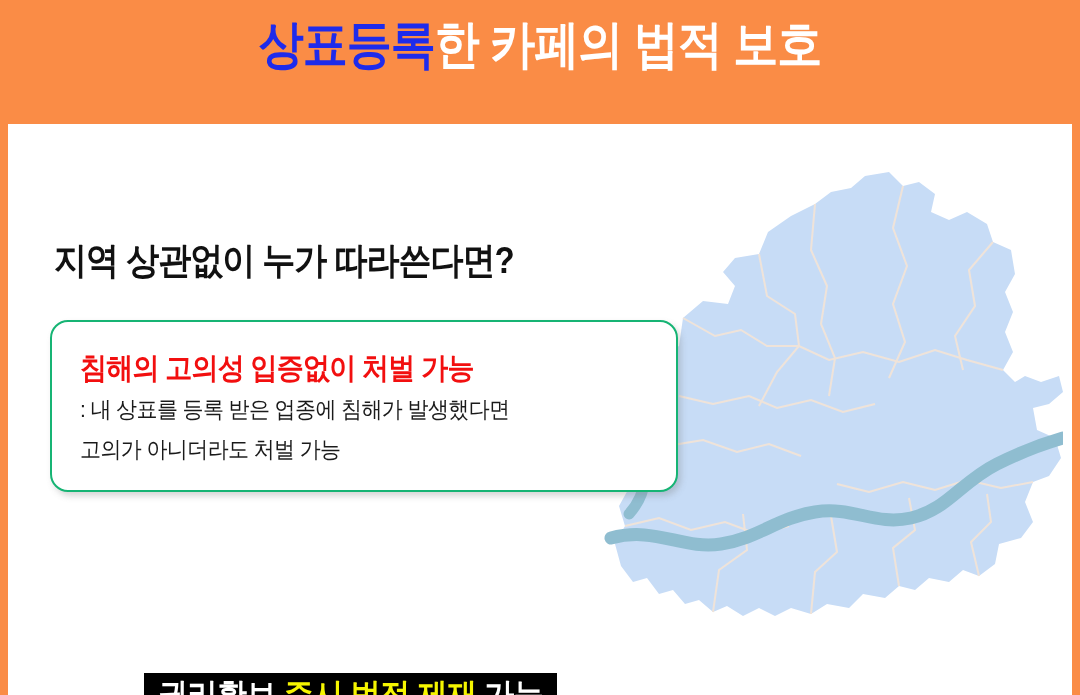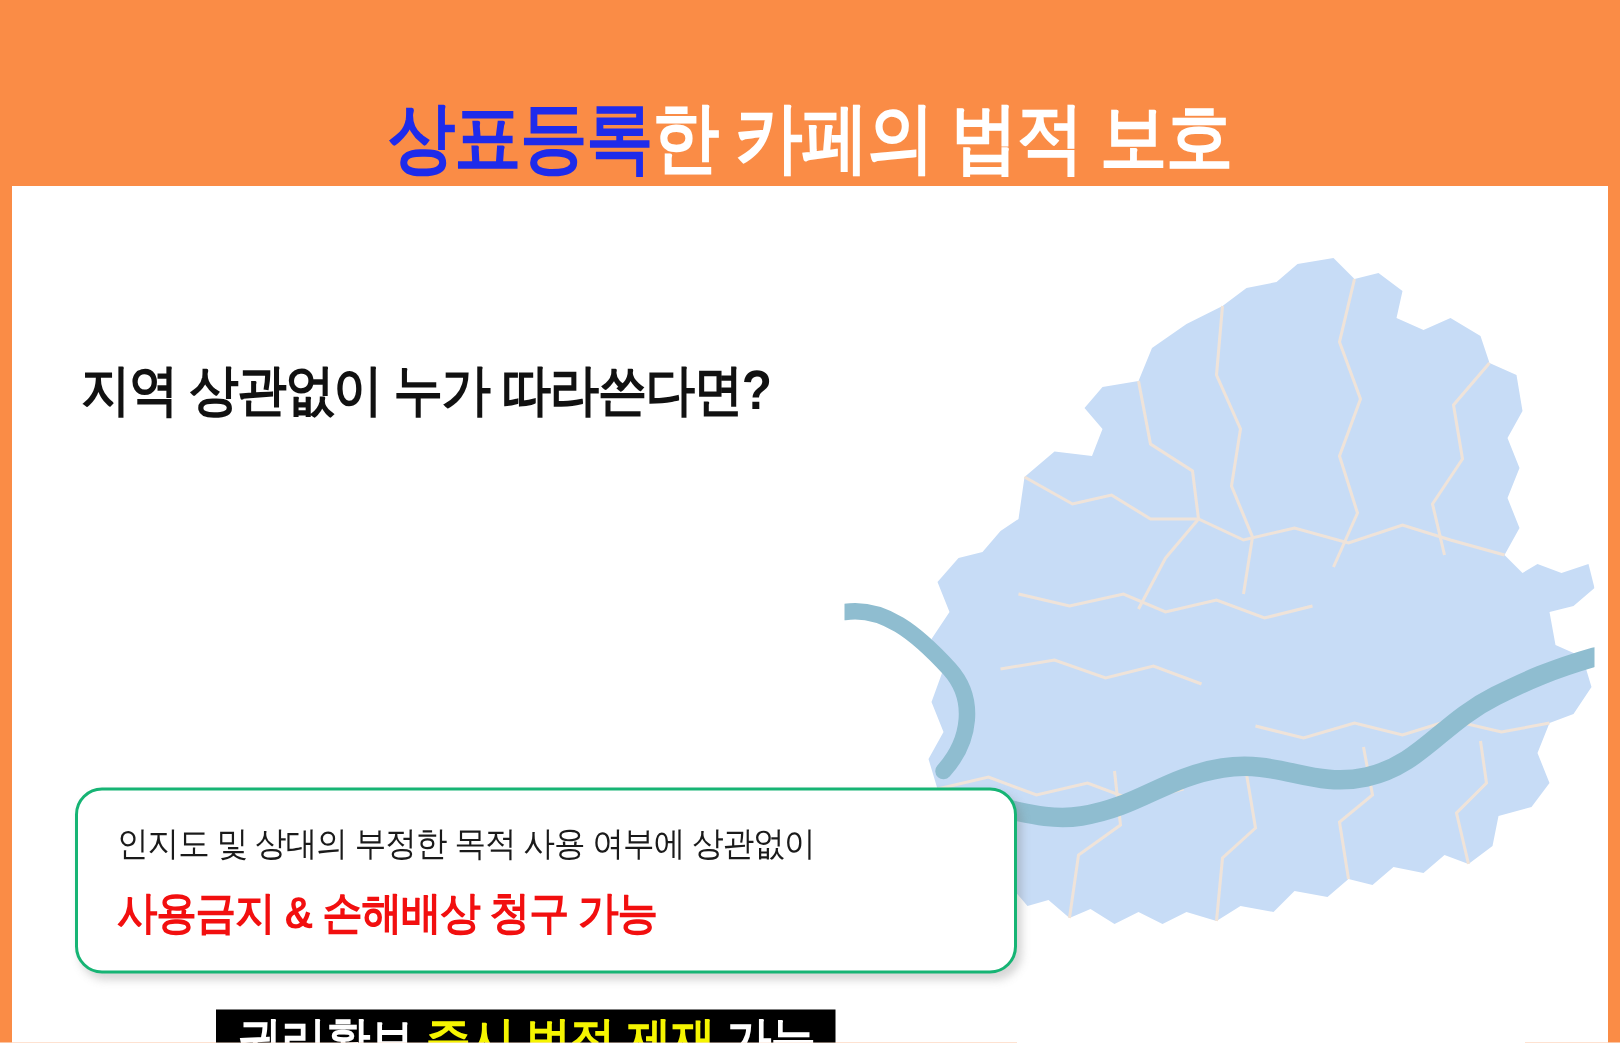--- a/index.html
+++ b/index.html
@@ -8,21 +8,21 @@
     background:#FA8C46;
     font-family:"Liberation Sans","DejaVu Sans",sans-serif;
     overflow:hidden;
   }
   #root{position:relative;width:1080px;height:695px;}
 
   
   .header{
     position:absolute;left:0;top:0;width:1080px;height:88px;
     background:#FA8C46;
-    display:flex;align-items:center;justify-content:center;margin-top:47px;
+    display:flex;align-items:center;justify-content:center;
   }
   .header-title{
     font-size:45px;font-weight:bold;letter-spacing:-1px;
     white-space:nowrap;line-height:1;
     transform:scaleY(1.15);
   }
   .t-blue{color:#1E2BEB;}
   .t-white{color:#FFFFFF;}
 
   
@@ -145,25 +145,26 @@
                    C290,360 312,380 348,372 C384,364 398,336 434,318
                    C454,308 472,300 500,292" stroke="#8FBDD0" stroke-width="13" fill="none" stroke-linecap="round"></path>
           <path d="M0,262 C26,258 48,276 70,300 C88,320 84,348 66,368" stroke="#8FBDD0" stroke-width="11" fill="none" stroke-linecap="round"></path>
         </g>
       </svg>
 
     </div>
 
     <div class="sub-heading">지역 상관없이 누가 따라쓴다면?</div>
 
+    <div class="card card-1">
+      <div class="card-red c1-red">침해의 고의성 입증없이 처벌 가능</div>
+      <div class="card-body c1-l1">: 내 상표를 등록 받은 업종에 침해가 발생했다면</div>
+      <div class="card-body c1-l2">고의가 아니더라도 처벌 가능</div>
+    </div>
 
-    <div class="card card-2">
-      <div class="card-body c2-l1">인지도 및 상대의 부정한 목적 사용 여부에 상관없이</div>
-      <div class="card-red  c2-red">사용금지 &amp; 손해배상 청구 가능</div>
-    </div>
 
     <div class="banner">
       <span class="b-white">권리확보</span>
       <span class="b-yellow">즉시 법적 제재</span>
       <span class="b-white">가능</span>
     </div>
 
   </div>
 </div>
 

